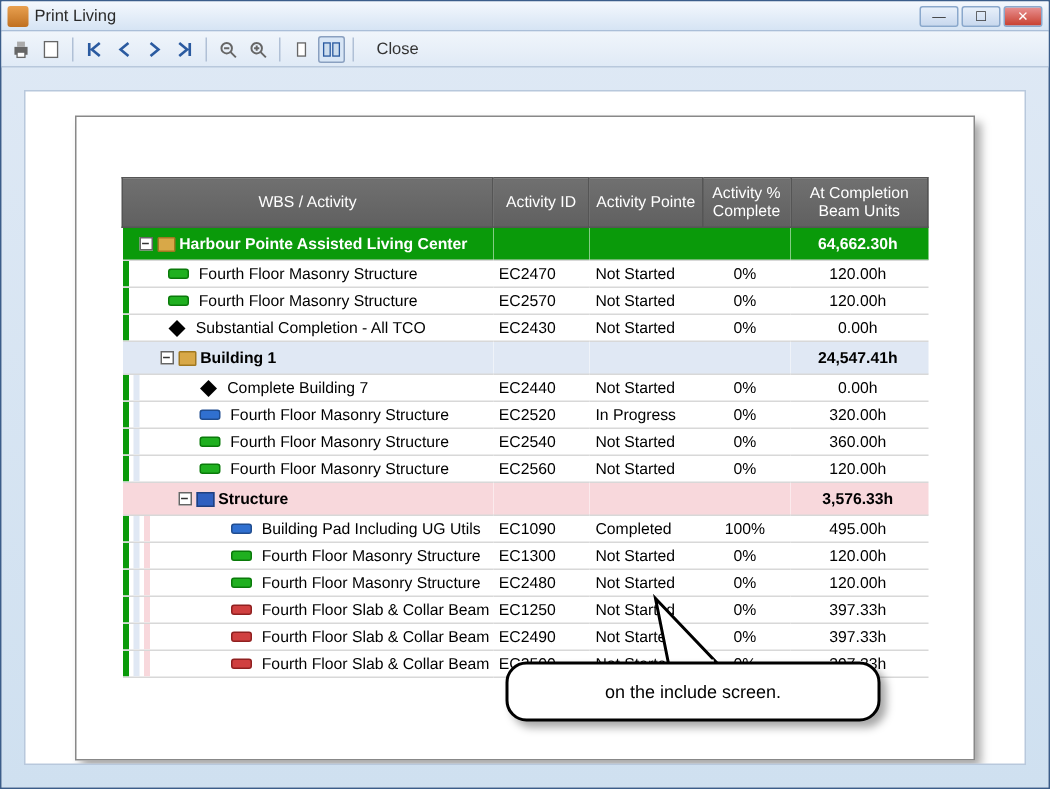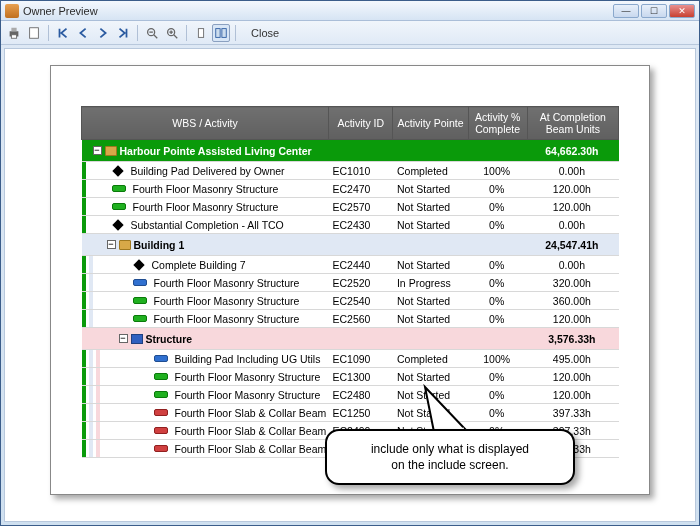--- a/index.html
+++ b/index.html
@@ -45,21 +45,21 @@
     width: 18px; height: 18px;
     display: flex; align-items: center; justify-content: center;
     border-radius: 2px;
   }
   .tb-sep { width: 1px; height: 16px; background: #b0c0d6; margin: 0 3px; }
   .tb-btn svg { width: 14px; height: 14px; }
   .tb-active { border: 1px solid #8aa0c0; background: #d8e6f6; }
   .tb-close { margin-left: 6px; color: #333; cursor: default; padding: 0 4px; }
 
   .client {
-    flex: 1; background: #fff; border: 1px solid #b8c8dc; margin: 3px;
+    flex: 1; background: #fff; border: 1px solid #b8c8dc; margin: 15px;
     position: relative; overflow: hidden;
   }
   .paper-area {
     position: absolute; inset: 10px 10px 26px 10px;
     background: #fff;
     display: flex; align-items: flex-start; justify-content: center;
   }
   .paper {
     width: 600px; height: 430px;
     background: #fff;
@@ -150,21 +150,21 @@
   }
   .callout-tail svg { overflow: visible; }
 </style>
 </head>
 <body>
 
 <div class="window">
 
   <div class="titlebar">
     <div class="title-icon"></div>
-    <div class="title-text">Owner Preview</div>
+    <div class="title-text">Print Living</div>
     <div class="win-controls">
       <div class="win-btn">—</div>
       <div class="win-btn">☐</div>
       <div class="win-btn close">✕</div>
     </div>
   </div>
 
   <div class="toolbar">
     <div class="tb-btn">
       <svg viewBox="0 0 16 16">
@@ -265,34 +265,20 @@
                 <td></td>
                 <td></td>
                 <td></td>
                 <td class="num">64,662.30h</td>
               </tr>
               <tr class="leaf sub0">
                 <td>
                   <div class="cell-wbs">
                     <span class="bar-spacer" style="display:inline-block"></span>
                     <span style="width:20px;display:inline-block"></span>
-                    <span class="ico-diamond"></span>
-                    <span style="margin-left:4px">Building Pad Delivered by Owner</span>
-                  </div>
-                </td>
-                <td>EC1010</td>
-                <td>Completed</td>
-                <td class="num">100%</td>
-                <td class="num">0.00h</td>
-              </tr>
-              <tr class="leaf sub0">
-                <td>
-                  <div class="cell-wbs">
-                    <span class="bar-spacer" style="display:inline-block"></span>
-                    <span style="width:20px;display:inline-block"></span>
                     <span class="ico-bar bar-green"></span>
                     <span style="margin-left:4px">Fourth Floor Masonry Structure</span>
                   </div>
                 </td>
                 <td>EC2470</td>
                 <td>Not Started</td>
                 <td class="num">0%</td>
                 <td class="num">120.00h</td>
               </tr>
               <tr class="leaf sub0">
@@ -513,19 +499,18 @@
       </div>
     </div>
 
     <div class="callout-tail">
       <svg width="60" height="60">
           <path d="M10 50 L0 0 L40 42 Z" fill="#fff" stroke="#000" stroke-width="2"></path>
           <path d="M10 49 L39 42" stroke="#fff" stroke-width="3"></path>
         </svg>
     </div>
     <div class="callout">
-      <div>include only what is displayed</div>
       <div>on the include screen.</div>
     </div>
 
   </div>
 
 </div>
 
 </body></html>

